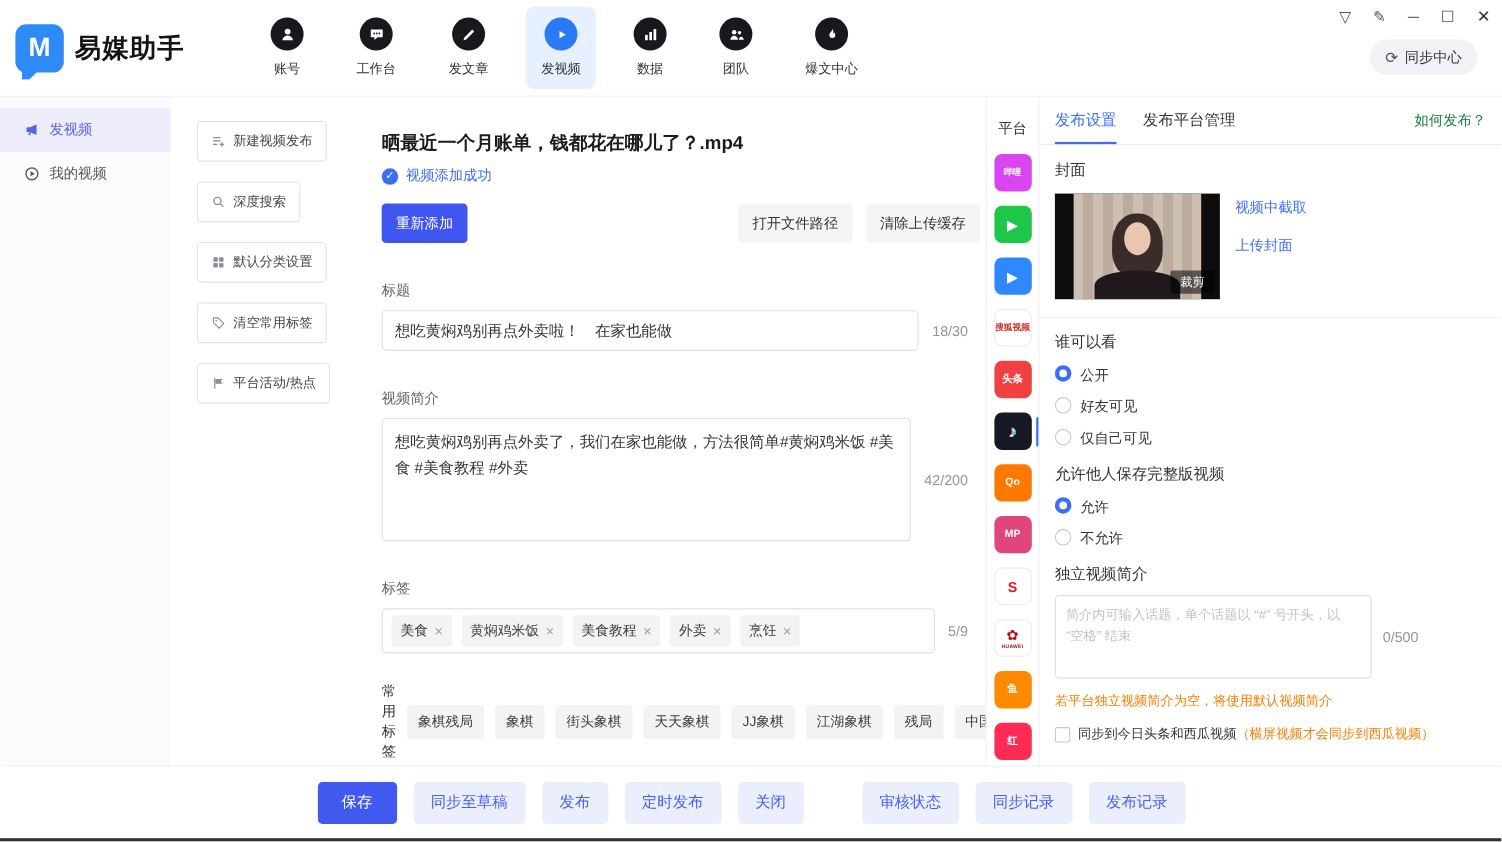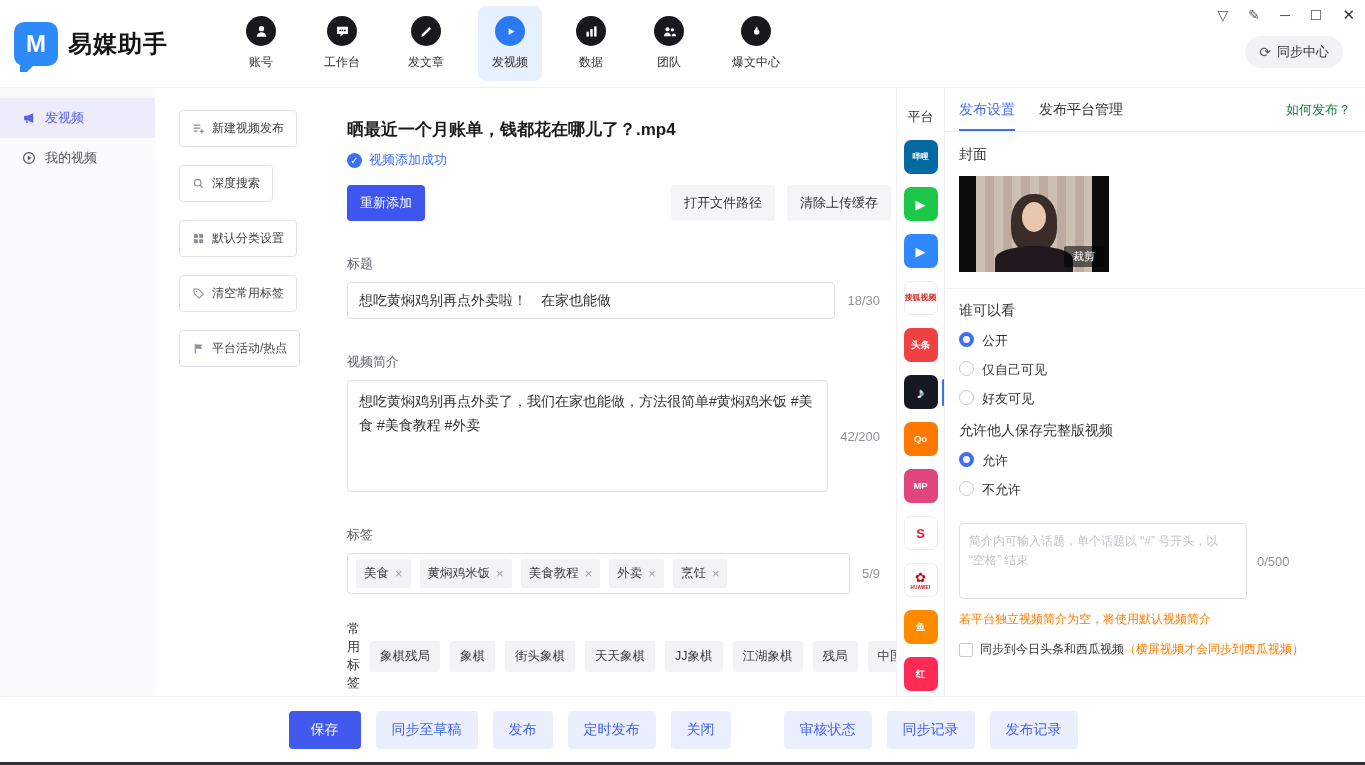--- a/index.html
+++ b/index.html
@@ -313,21 +313,21 @@
       <span class="common-chip">江湖象棋</span>
       <span class="common-chip">残局</span>
       <span class="common-chip">中国象棋</span>
     </div>
 
   </div>
 
   <div class="pfcol">
     <div class="pf-label">平台</div>
     <div class="pf-wrap">
-        <div class="pf" style="background: #0369a1;">
+        <div class="pf" style="background: #d946ef;">
           <span class="g tiny" style="color: rgb(255, 255, 255);">哔哩</span>
         </div>
       </div>
     <div class="pf-wrap">
         <div class="pf" style="background: rgb(28, 199, 73);">
           <span class="g" style="color: rgb(255, 255, 255);">▶</span>
         </div>
       </div>
     <div class="pf-wrap">
         <div class="pf" style="background: rgb(47, 136, 255);">
@@ -393,56 +393,61 @@
       <div class="sec-label">封面</div>
       <div class="cover-row">
         <div class="thumb">
           <div class="thumb-inner">
             <div class="person-hair"></div>
             <div class="person-face"></div>
             <div class="person-body"></div>
           </div>
           <span class="crop-badge">裁剪</span>
         </div>
+        <div class="cover-links">
+          <span>视频中截取</span>
+          <span>上传封面</span>
+        </div>
       </div>
     </div>
 
     <div class="sec bordered">
       <div class="sec-label">谁可以看</div>
       <div class="radio-group">
         <div class="radio sel">
             <span class="rdot"></span>
             <span>公开</span>
           </div>
         <div class="radio">
             <span class="rdot"></span>
-            <span>仅自己可见</span>
+            <span>好友可见</span>
           </div>
         <div class="radio">
             <span class="rdot"></span>
-            <span>好友可见</span>
+            <span>仅自己可见</span>
           </div>
       </div>
     </div>
 
     <div class="sec">
       <div class="sec-label">允许他人保存完整版视频</div>
       <div class="radio-group">
         <div class="radio sel">
             <span class="rdot"></span>
             <span>允许</span>
           </div>
         <div class="radio">
             <span class="rdot"></span>
             <span>不允许</span>
           </div>
       </div>
     </div>
 
     <div class="sec">
+      <div class="sec-label">独立视频简介</div>
       <div class="indep-row">
         <textarea class="indep" placeholder="简介内可输入话题，单个话题以 “#” 号开头，以 “空格” 结束" style=""></textarea>
         <span class="counter">0/500</span>
       </div>
       <div class="orange-note">若平台独立视频简介为空，将使用默认视频简介</div>
       <div class="sync-row">
         <span class="cbox"></span>
         <span><span>同步到今日头条和西瓜视频</span><span class="orange">（横屏视频才会同步到西瓜视频）</span></span>
       </div>
     </div>

